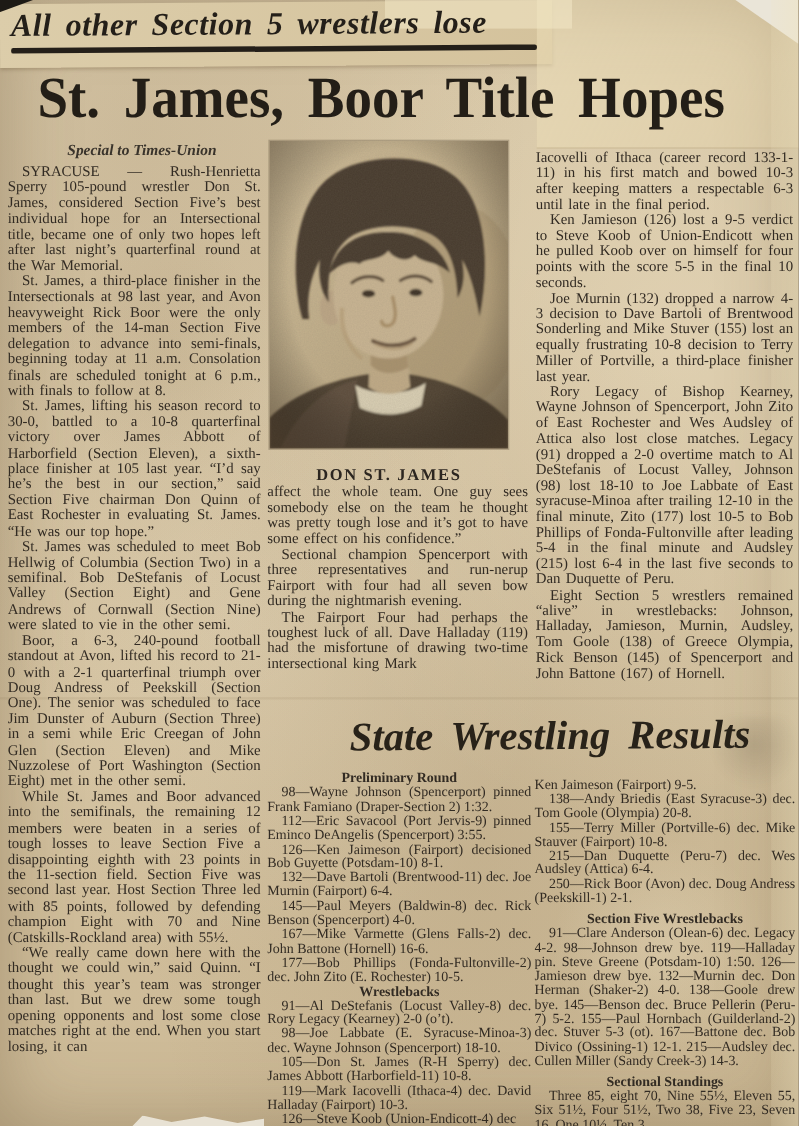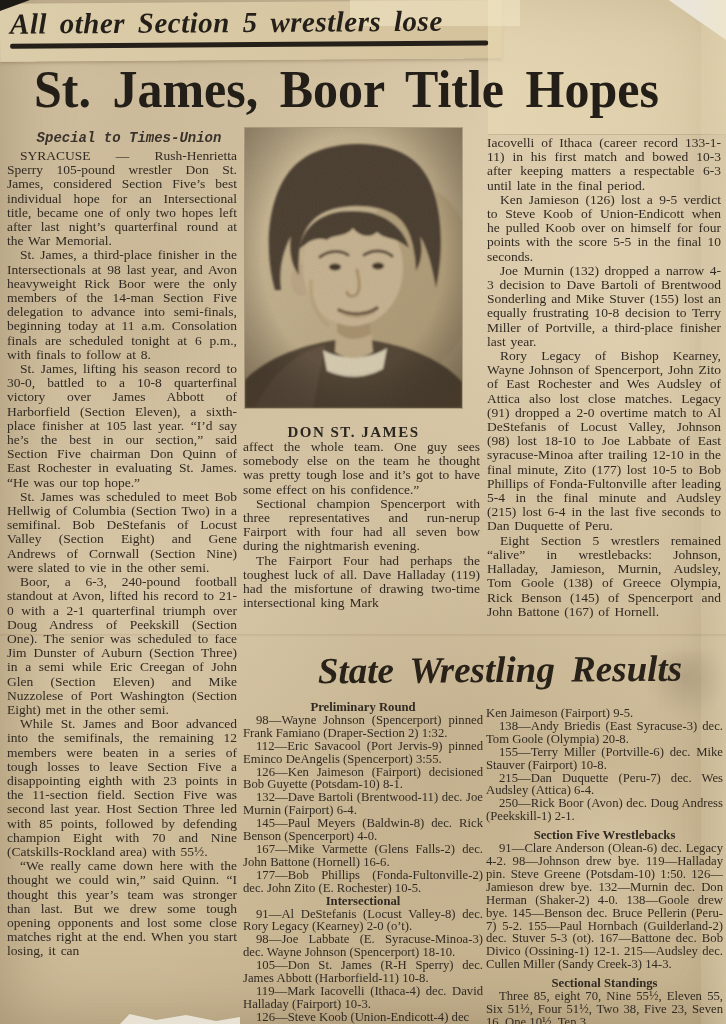--- a/index.html
+++ b/index.html
@@ -43,21 +43,21 @@
     clip-path:polygon(0 100%,8% 0,30% 60%,55% 10%,80% 70%,100% 30%,100% 100%);}
   
   .kicker{position:absolute;left:10px;top:6px;width:490px;transform:rotate(-.4deg);}
   .kicker-text{font-style:italic;font-weight:bold;font-size:29px;color:#241f19;
     letter-spacing:.5px;word-spacing:5px;white-space:nowrap;}
   .kicker-rule{width:478px;height:5px;background:#241f19;margin-top:3px;border-radius:2px;}
   .headline{position:absolute;left:34px;top:58px;width:680px;margin:0;
     font-size:50px;font-weight:bold;color:#231e17;letter-spacing:0;
     word-spacing:9px;white-space:nowrap;transform:scaleY(1.06);transform-origin:top left;}
   .byline{position:absolute;left:34px;top:130px;width:190px;text-align:center;
-    font-style:italic;font-weight:bold;font-size:14px;color:#39332b;font-family:Liberation Mono, monospace;}
+    font-style:italic;font-weight:bold;font-size:14px;color:#39332b;}
   
   .col{position:absolute;overflow:hidden;text-align:justify;}
   .col p{margin:0;font-size:13.5px;line-height:14.2px;text-indent:13px;
     color:#322b23;word-spacing:1.5px;}
   .col p.noindent{text-indent:0;}
   .col p.gap-above{margin-top:0;}
   .col-left{left:7px;top:149px;width:230px;height:875px;}
   .col-mid{left:243px;top:440px;width:237px;height:196px;}
   .col-right{left:487px;top:136px;width:234px;height:508px;}
   
@@ -180,21 +180,21 @@
 
   <div class="rescol results-left">
     <p class="res-heading">Preliminary Round</p>
     <p>98—Wayne Johnson (Spencerport) pinned Frank Famiano (Draper-Section 2) 1:32.</p>
     <p>112—Eric Savacool (Port Jervis-9) pinned Eminco DeAngelis (Spencerport) 3:55.</p>
     <p>126—Ken Jaimeson (Fairport) decisioned Bob Guyette (Potsdam-10) 8-1.</p>
     <p>132—Dave Bartoli (Brentwood-11) dec. Joe Murnin (Fairport) 6-4.</p>
     <p>145—Paul Meyers (Baldwin-8) dec. Rick Benson (Spencerport) 4-0.</p>
     <p>167—Mike Varmette (Glens Falls-2) dec. John Battone (Hornell) 16-6.</p>
     <p>177—Bob Phillips (Fonda-Fultonville-2) dec. John Zito (E. Rochester) 10-5.</p>
-    <p class="res-heading">Intersectional</p>
+    <p class="res-heading">Wrestlebacks</p>
     <p>91—Al DeStefanis (Locust Valley-8) dec. Rory Legacy (Kearney) 2-0 (o’t).</p>
     <p>98—Joe Labbate (E. Syracuse-Minoa-3) dec. Wayne Johnson (Spencerport) 18-10.</p>
     <p>105—Don St. James (R-H Sperry) dec. James Abbott (Harborfield-11) 10-8.</p>
     <p>119—Mark Iacovelli (Ithaca-4) dec. David Halladay (Fairport) 10-3.</p>
     <p>126—Steve Koob (Union-Endicott-4) dec</p>
   </div>
 
   <div class="rescol results-right">
     <p class="noindent">Ken Jaimeson (Fairport) 9-5.</p>
     <p>138—Andy Briedis (East Syracuse-3) dec. Tom Goole (Olympia) 20-8.</p>

